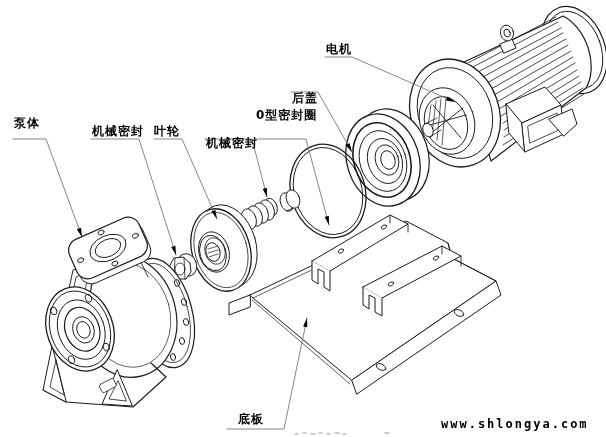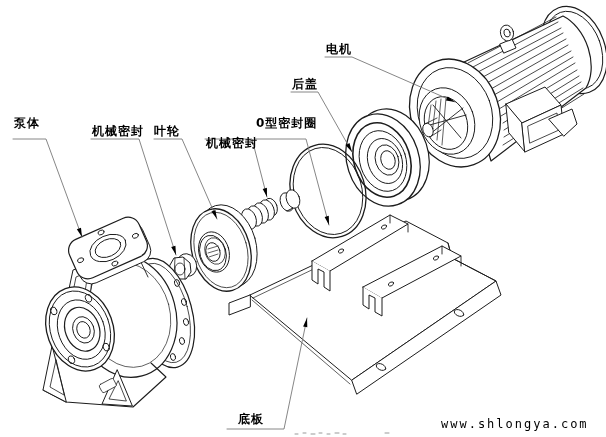--- a/index.html
+++ b/index.html
@@ -7,21 +7,21 @@
     position:relative;width:606px;height:437px;background:#ffffff;overflow:hidden;
     font-family:"DejaVu Sans","Liberation Sans",sans-serif;
   }
   .stage svg{position:absolute;left:0;top:0;}
   .cad-label{
     position:absolute;font-size:12px;font-weight:bold;color:#000;
     white-space:nowrap;letter-spacing:1px;line-height:14px;
   }
   .watermark{
     position:absolute;font-family:"DejaVu Sans Mono","Liberation Mono",monospace;
-    font-size:12px;font-weight:normal;letter-spacing:2px;color:#000;line-height:14px;
+    font-size:12px;font-weight:bold;letter-spacing:2px;color:#000;line-height:14px;
   }
   path,ellipse,rect,line,polyline{vector-effect:non-scaling-stroke;}
 </style>
 </head>
 <body>
 
 <div class="stage">
 
 <svg width="606" height="437" viewBox="0 0 606 437">
   <g fill="none" stroke="#1c1c1c" stroke-width="1" stroke-linejoin="round" stroke-linecap="round">
@@ -207,20 +207,20 @@
     <g stroke="#999" stroke-width="1">
       <path d="M295,434 h3 M303,433 h3 M311,434 h4 M319,433 h3 M327,434 h3 M335,433 h4 M343,434 h3 M385,433 h4"></path>
     </g>
   </g>
 </svg>
 
 <div class="cad-label" style="left:14px;top:116px">泵体</div>
 <div class="cad-label" style="left:92px;top:124px">机械密封</div>
 <div class="cad-label" style="left:154px;top:124px">叶轮</div>
 <div class="cad-label" style="left:206px;top:136px">机械密封</div>
-<div class="cad-label" style="left:256px;top:116px">0型密封圈</div>
-<div class="cad-label" style="left:292px;top:77px">后盖</div>
+<div class="cad-label" style="left:256px;top:108px">0型密封圈</div>
+<div class="cad-label" style="left:292px;top:91px">后盖</div>
 <div class="cad-label" style="left:326px;top:42px">电机</div>
 <div class="cad-label" style="left:238px;top:412px">底板</div>
 
 <div class="watermark" style="left:441px;top:417px">www.shlongya.com</div>
 
 </div>
 
 </body></html>

